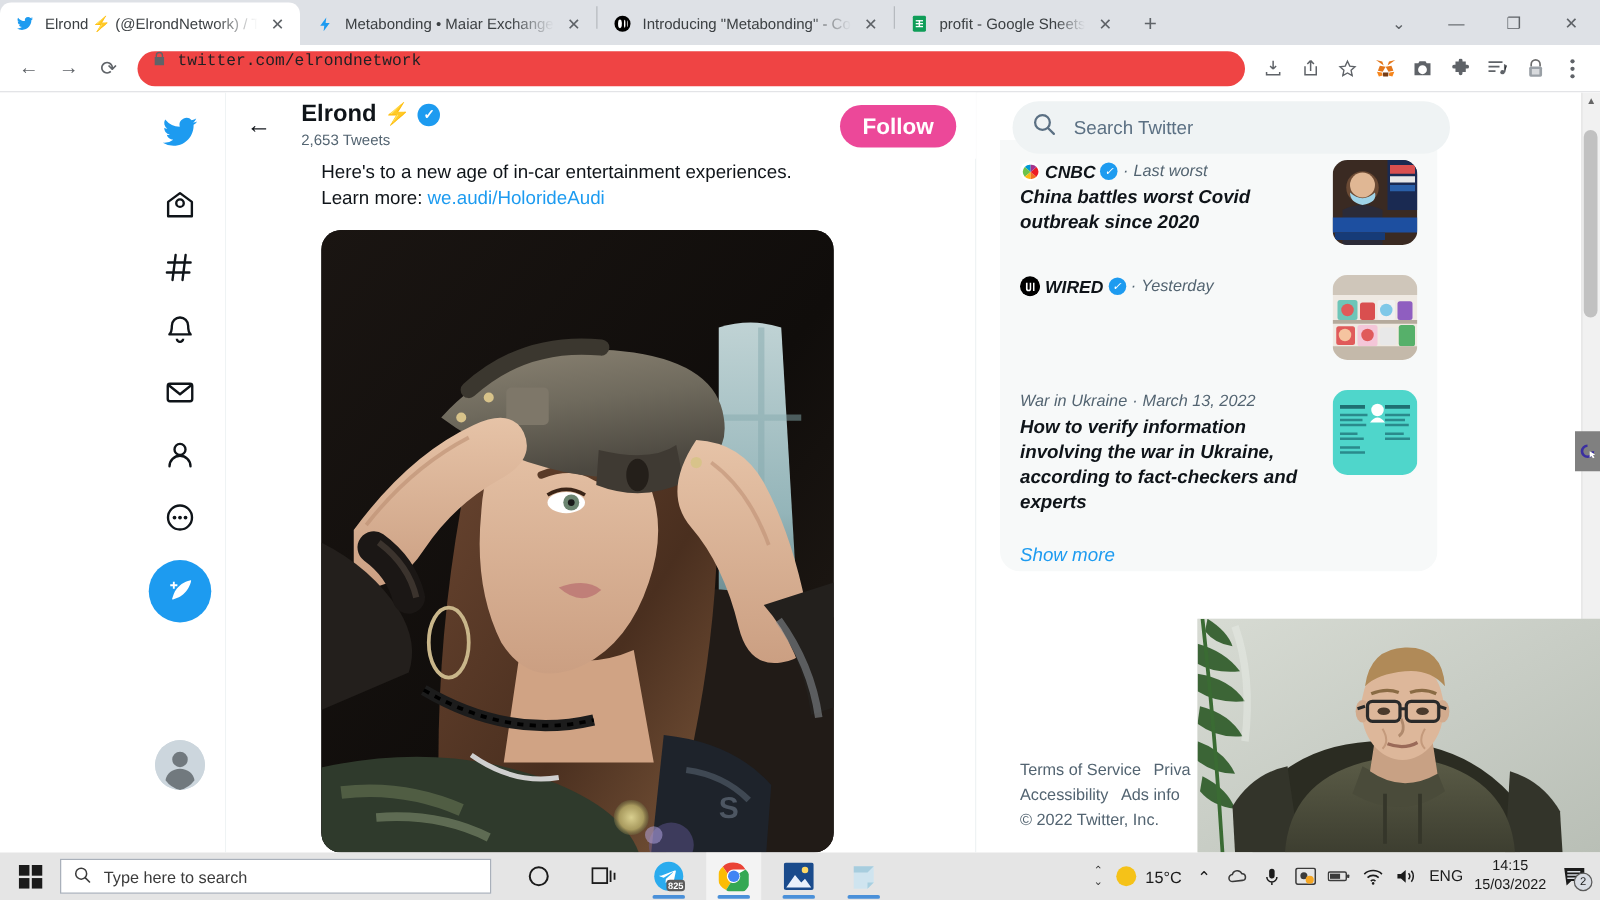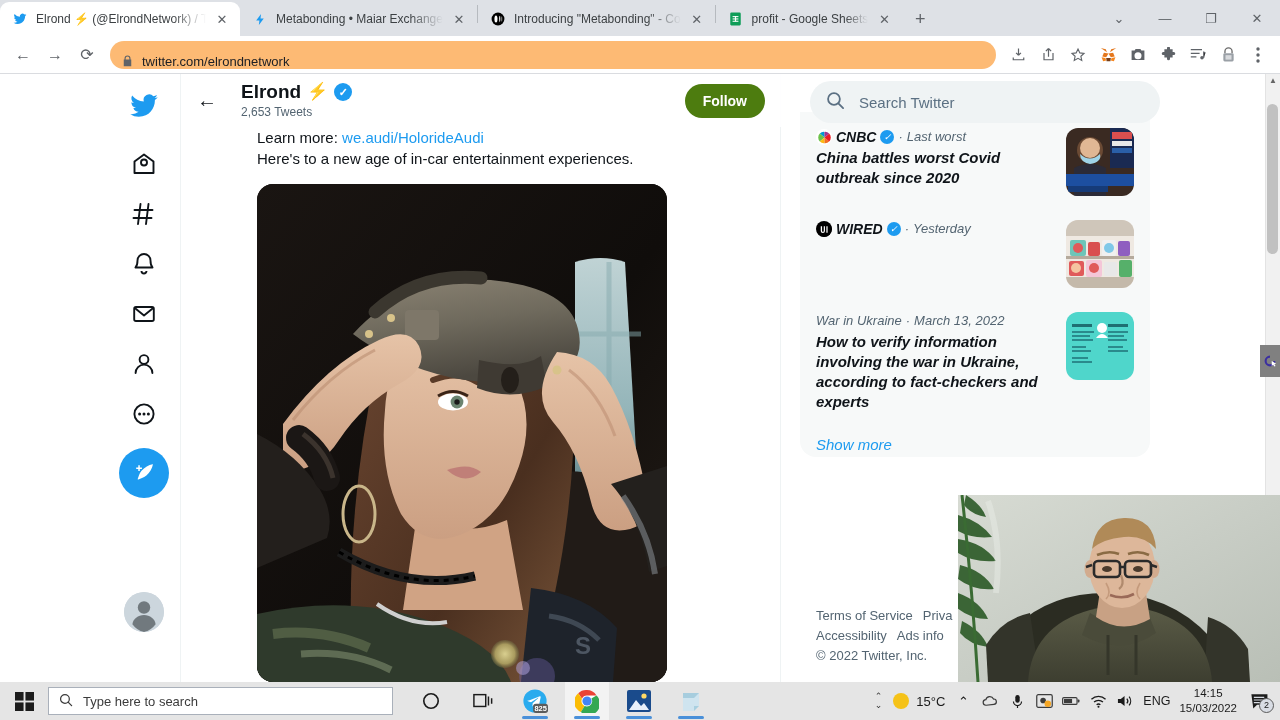--- a/index.html
+++ b/index.html
@@ -56,23 +56,23 @@
   .chrome-toolbar {
     position: absolute; left: 0; top: 36px; width: 1280px; height: 38px;
     background: #ffffff; display: flex; align-items: center; gap: 2px; padding: 0 8px;
     border-bottom: 1px solid #dadce0;
   }
   .nav-btn {
     width: 30px; height: 30px; display: flex; align-items: center; justify-content: center;
     color: #5f6368; font-size: 16px; border-radius: 50%;
   }
   .omnibox {
-    flex: 1 1 auto; height: 28px; background: #fdba74; border-radius: 14px;
-    display: flex; align-items: flex-end; gap: 9px; padding: 0 12px; margin: 0 6px;
-    font-size: 13px; color: #202124;
+    flex: 1 1 auto; height: 28px; background: #ef4444; border-radius: 14px;
+    display: flex; align-items: flex-start; gap: 9px; padding: 0 12px; margin: 0 6px;
+    font-size: 13px; color: #202124; font-family: Liberation Mono, monospace;
   }
   .lock-icon { font-size: 11px; color: #5f6368; }
   .tb-icons { display: flex; align-items: center; gap: 2px; }
   .tb-icon {
     width: 28px; height: 28px; display: flex; align-items: center; justify-content: center;
     color: #5f6368; font-size: 14px; border-radius: 50%;
   }
 
   
   .page {
@@ -128,22 +128,22 @@
     display: flex; align-items: center; gap: 6px; line-height: 22px;
   }
   .hdr-bolt { color: #f0a500; font-size: 17px; }
   .verified-badge {
     width: 18px; height: 18px; border-radius: 50%; background: #1d9bf0;
     color:#fff; font-size: 11px; display:flex; align-items:center; justify-content:center;
   }
   .verified-badge.sm { width: 14px; height: 14px; font-size: 9px; }
   .hdr-sub { font-size: 12px; color: #536471; line-height: 16px; margin-top: 1px; }
   .follow-btn {
-    background: #4d7c0f; color: #fff; border-radius: 20px;
-    padding: 9px 18px; font-size: 14px; font-weight: bold; line-height: 16px;
+    background: #ec4899; color: #fff; border-radius: 20px;
+    padding: 9px 18px; font-size: 18px; font-weight: bold; line-height: 16px;
   }
   .tweet-body { position:absolute; left:0; top:53px; width: 600px; padding: 0 76px 0 76px; }
   .tweet-text { font-size: 15px; color: #0f1419; line-height: 21px; }
   .tweet-link { color: #1d9bf0; }
   .tweet-media {
     margin-top: 15px; width: 410px; height: 498px; border-radius: 16px;
     overflow: hidden; position: relative; background: #120f0d;
   }
 
   
@@ -458,24 +458,24 @@
             <span>Elrond</span>
             <span class="hdr-bolt">⚡</span>
             <span class="verified-badge">✓</span>
           </div>
           <div class="hdr-sub">2,653 Tweets</div>
         </div>
         <div class="follow-btn">Follow</div>
       </div>
 
       <div class="tweet-body">
+        <div class="tweet-text">Here's to a new age of in-car entertainment experiences.</div>
         <div class="tweet-text">
           <span>Learn more: </span><span class="tweet-link">we.audi/HolorideAudi</span>
         </div>
-        <div class="tweet-text">Here's to a new age of in-car entertainment experiences.</div>
 
         <div class="tweet-media">
           <svg width="410" height="498" viewBox="0 0 410 498" preserveAspectRatio="xMidYMid slice">
             <defs>
               <linearGradient id="carbg" x1="0" y1="0" x2="1" y2="1">
                 <stop offset="0%" stop-color="#1a1512"></stop>
                   <stop offset="55%" stop-color="#100d0b"></stop>
                   <stop offset="100%" stop-color="#241d17"></stop>
               </linearGradient>
               <linearGradient id="win" x1="0" y1="0" x2="0" y2="1">

